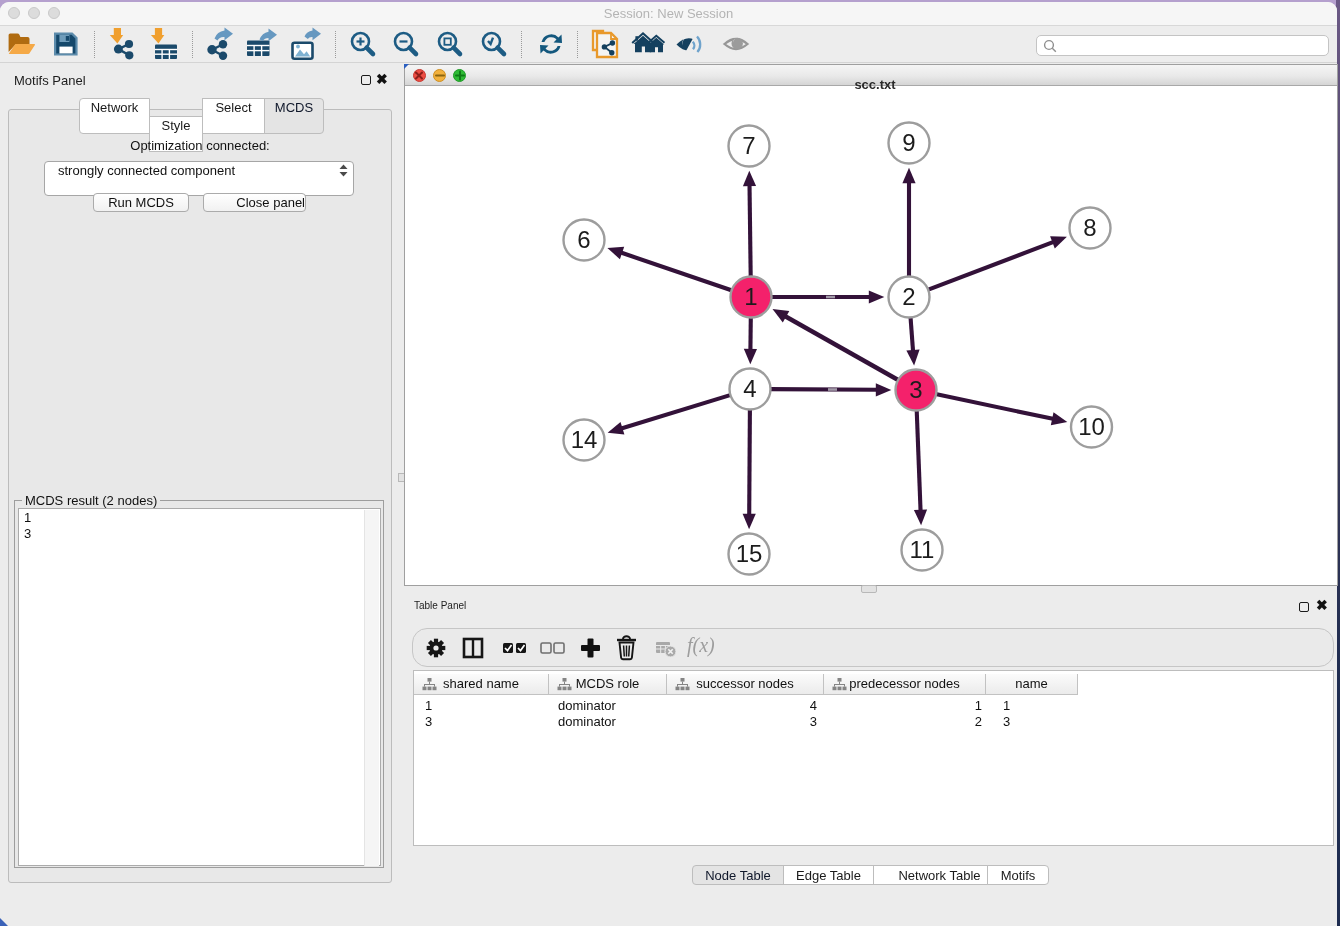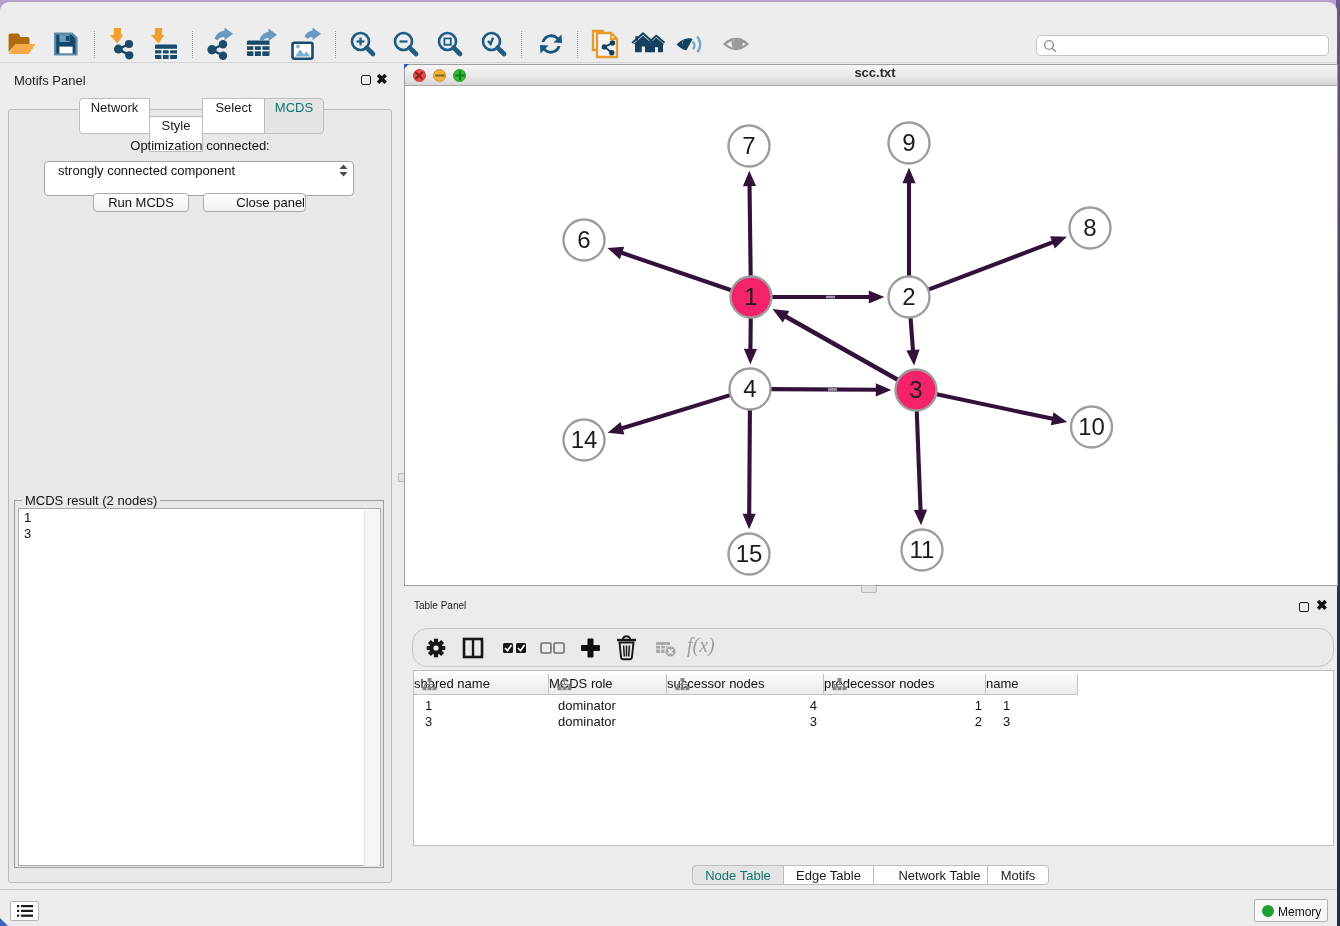--- a/index.html
+++ b/index.html
@@ -23,51 +23,57 @@
     border-left:1px dotted #9a9a9a; }
   #searchbox { position:absolute; left:1036px; top:9px; width:293px; height:21px;
     background:#ffffff; border:1px solid #c4c4c4; border-radius:5px; }
   
   #cpanel { position:absolute; left:0; top:61px; width:400px; height:826px; background:#ececec; }
   #cp-title { position:absolute; left:14px; top:71px; font-size:13px; color:#1d1d1d; }
   .panebox { position:absolute; background:#e8e8e8; border:1px solid #bcbcbc; border-radius:3px; }
   .tabs { position:absolute; height:18px; }
   .tab { position:absolute; top:0; height:36px; background:#ffffff; border:1px solid #bdbdbd;
     font-size:13px; color:#1a1a1a; text-align:center; line-height:17px; }
-  .tab.sel { background:#e4e4e4; color:#0f766e; }
+  .tab.sel { background:#e4e4e4; color:#0f172a; }
   
   #netwin { position:absolute; left:404px; top:62px; width:934px; height:522px;
     background:#ffffff; border:1px solid #9f9f9f; }
   #nettitle { position:absolute; left:0; top:0; width:100%; height:21px;
     background:linear-gradient(#f5f5f5 0%,#e9e9e9 55%,#d5d5d5 100%); border-bottom:1px solid #a8a8a8; }
   #graph { position:absolute; left:0; top:22px; }
   .light { position:absolute; top:4px; width:13px; height:13px; border-radius:50%; }
-  #netname { position:absolute; top:0; width:100%; text-align:center; font-size:13px;
+  #netname { position:absolute; top:12px; width:100%; text-align:center; font-size:13px;
     font-weight:bold; color:#2a2a2a; }
   
   #tpanel { position:absolute; left:404px; top:593px; width:933px; height:294px; background:#ececec; }
   #tp-title { position:absolute; left:10px; top:5px; font-size:10px; color:#1d1d1d; }
   #tp-toolbar { position:absolute; left:8px; top:33px; width:922px; height:39px;
     background:#eaeaea; border:1px solid #c6c6c6; border-radius:15px;text-decoration:underline; }
   #tp-body { position:absolute; left:9px; top:75px; width:921px; height:176px;
     background:#ffffff; border:1px solid #bdbdbd; }
   .thcell { position:absolute; top:3px; height:21px; background:linear-gradient(#fbfbfb,#ebebeb);
     border-right:1px solid #c2c2c2; border-bottom:1px solid #c2c2c2; font-size:13px; color:#111;
-    text-align:left; line-height:20px; }
+    text-align:center; line-height:20px; }
   .trow { position:absolute; font-size:13px; color:#111; height:16px; line-height:16px; }
   
   #statusbar { position:absolute; left:0; top:887px; width:100%; height:36px;
     background:#ececec; border-top:1px solid #c8c8c8; }
   .maxicon { position:absolute; width:10px; height:10px; border:1.5px solid #1a1a1a; border-radius:2px; }
   .closeicon { position:absolute; font-size:14px; font-weight:bold; color:#111; }
 </style>
 </head>
 <body>
 <div id="backdrop-right"></div>
 <div id="appwin">
+  <div id="titlebar">
+    <div class="tl" style="left:8px;"></div>
+    <div class="tl" style="left:28px;"></div>
+    <div class="tl" style="left:48px;"></div>
+    <div id="wintitle">Session: New Session</div>
+  </div>
   <div id="toolbar">
     <svg width="780" height="37" viewBox="0 0 780 37" style="position:absolute;left:0;top:0;">
 
       <g transform="translate(22,18)">
         <path d="M-13.4 8 V-8.9 a1.6 1.6 0 0 1 1.6 -1.6 h7.2 a2.2 2.2 0 0 1 2 1.3 l1 2.1 H5.6 a1.9 1.9 0 0 1 1.9 1.9 V0.3 H-6.2 z" fill="#b06b10"></path>
         <path d="M-13.2 9.8 L-7 0.6 a1.4 1.4 0 0 1 1.2 -0.7 H12.2 a0.8 0.8 0 0 1 0.7 1.2 L7.5 9.3 a1.4 1.4 0 0 1 -1.2 0.7 H-12.6 a0.7 0.7 0 0 1 -0.6 -0.2 z" fill="#f5a947"></path>
       </g>
 
       <g transform="translate(66,18)">
         <path d="M-12 -11.5 H6.5 L11.6 -6.4 V11.6 H-12 z" fill="#5d8cac"></path>
@@ -477,34 +483,16 @@
       <div class="trow" style="left:410px; top:43px; width:158px; text-align:right;">2</div>
       <div class="trow" style="left:589px; top:43px;">3</div>
     </div>
     <div class="tabs" style="left:288px; top:270px; width:357px; height:20px;">
       <div class="tab sel" style="left:0; width:92px; height:20px; line-height:19px; border-radius:4px 0 0 4px;">Node Table</div>
       <div class="tab" style="left:91px; width:91px; height:20px; line-height:19px;">Edge Table</div>
       <div class="tab" style="left:181px; width:133px; height:20px; line-height:19px;">Network Table</div>
       <div class="tab" style="left:295px; width:62px; height:20px; line-height:19px; border-radius:0 4px 4px 0;">Motifs</div>
     </div>
   </div>
-  <div id="statusbar">
-    <div style="position:absolute; left:10px; top:11px; width:29px; height:20px; background:#fdfdfd; border:1px solid #b4b4b4; border-radius:2px;">
-      <svg width="16" height="12" viewBox="0 0 16 12" style="position:absolute; left:6px; top:3px;">
-        <g fill="#1a1a1a">
-          <rect x="0" y="0" width="2.2" height="2.2"></rect>
-            <rect x="4" y="0" width="12" height="2.2"></rect>
-          <rect x="0" y="4.8" width="2.2" height="2.2"></rect>
-            <rect x="4" y="4.8" width="12" height="2.2"></rect>
-          <rect x="0" y="9.6" width="2.2" height="2.2"></rect>
-            <rect x="4" y="9.6" width="12" height="2.2"></rect>
-        </g>
-      </svg>
-    </div>
-    <div style="position:absolute; left:1254px; top:9px; width:74px; height:23px; background:#f7f7f7; border:1px solid #b0b0b0; border-radius:2px;">
-      <div style="position:absolute; left:7px; top:5px; width:12px; height:12px; border-radius:50%; background:#1e9e35;"></div>
-      <div style="position:absolute; left:23px; top:4.5px; font-size:12px; color:#111;">Memory</div>
-    </div>
-  </div>
 </div>
 <svg width="8" height="8" viewBox="0 0 8 8" style="position:absolute; left:0; top:918px;">
   <polygon points="0,8 8,8 0,0" fill="#3a62b8"></polygon>
 </svg>
 
 </body></html>

